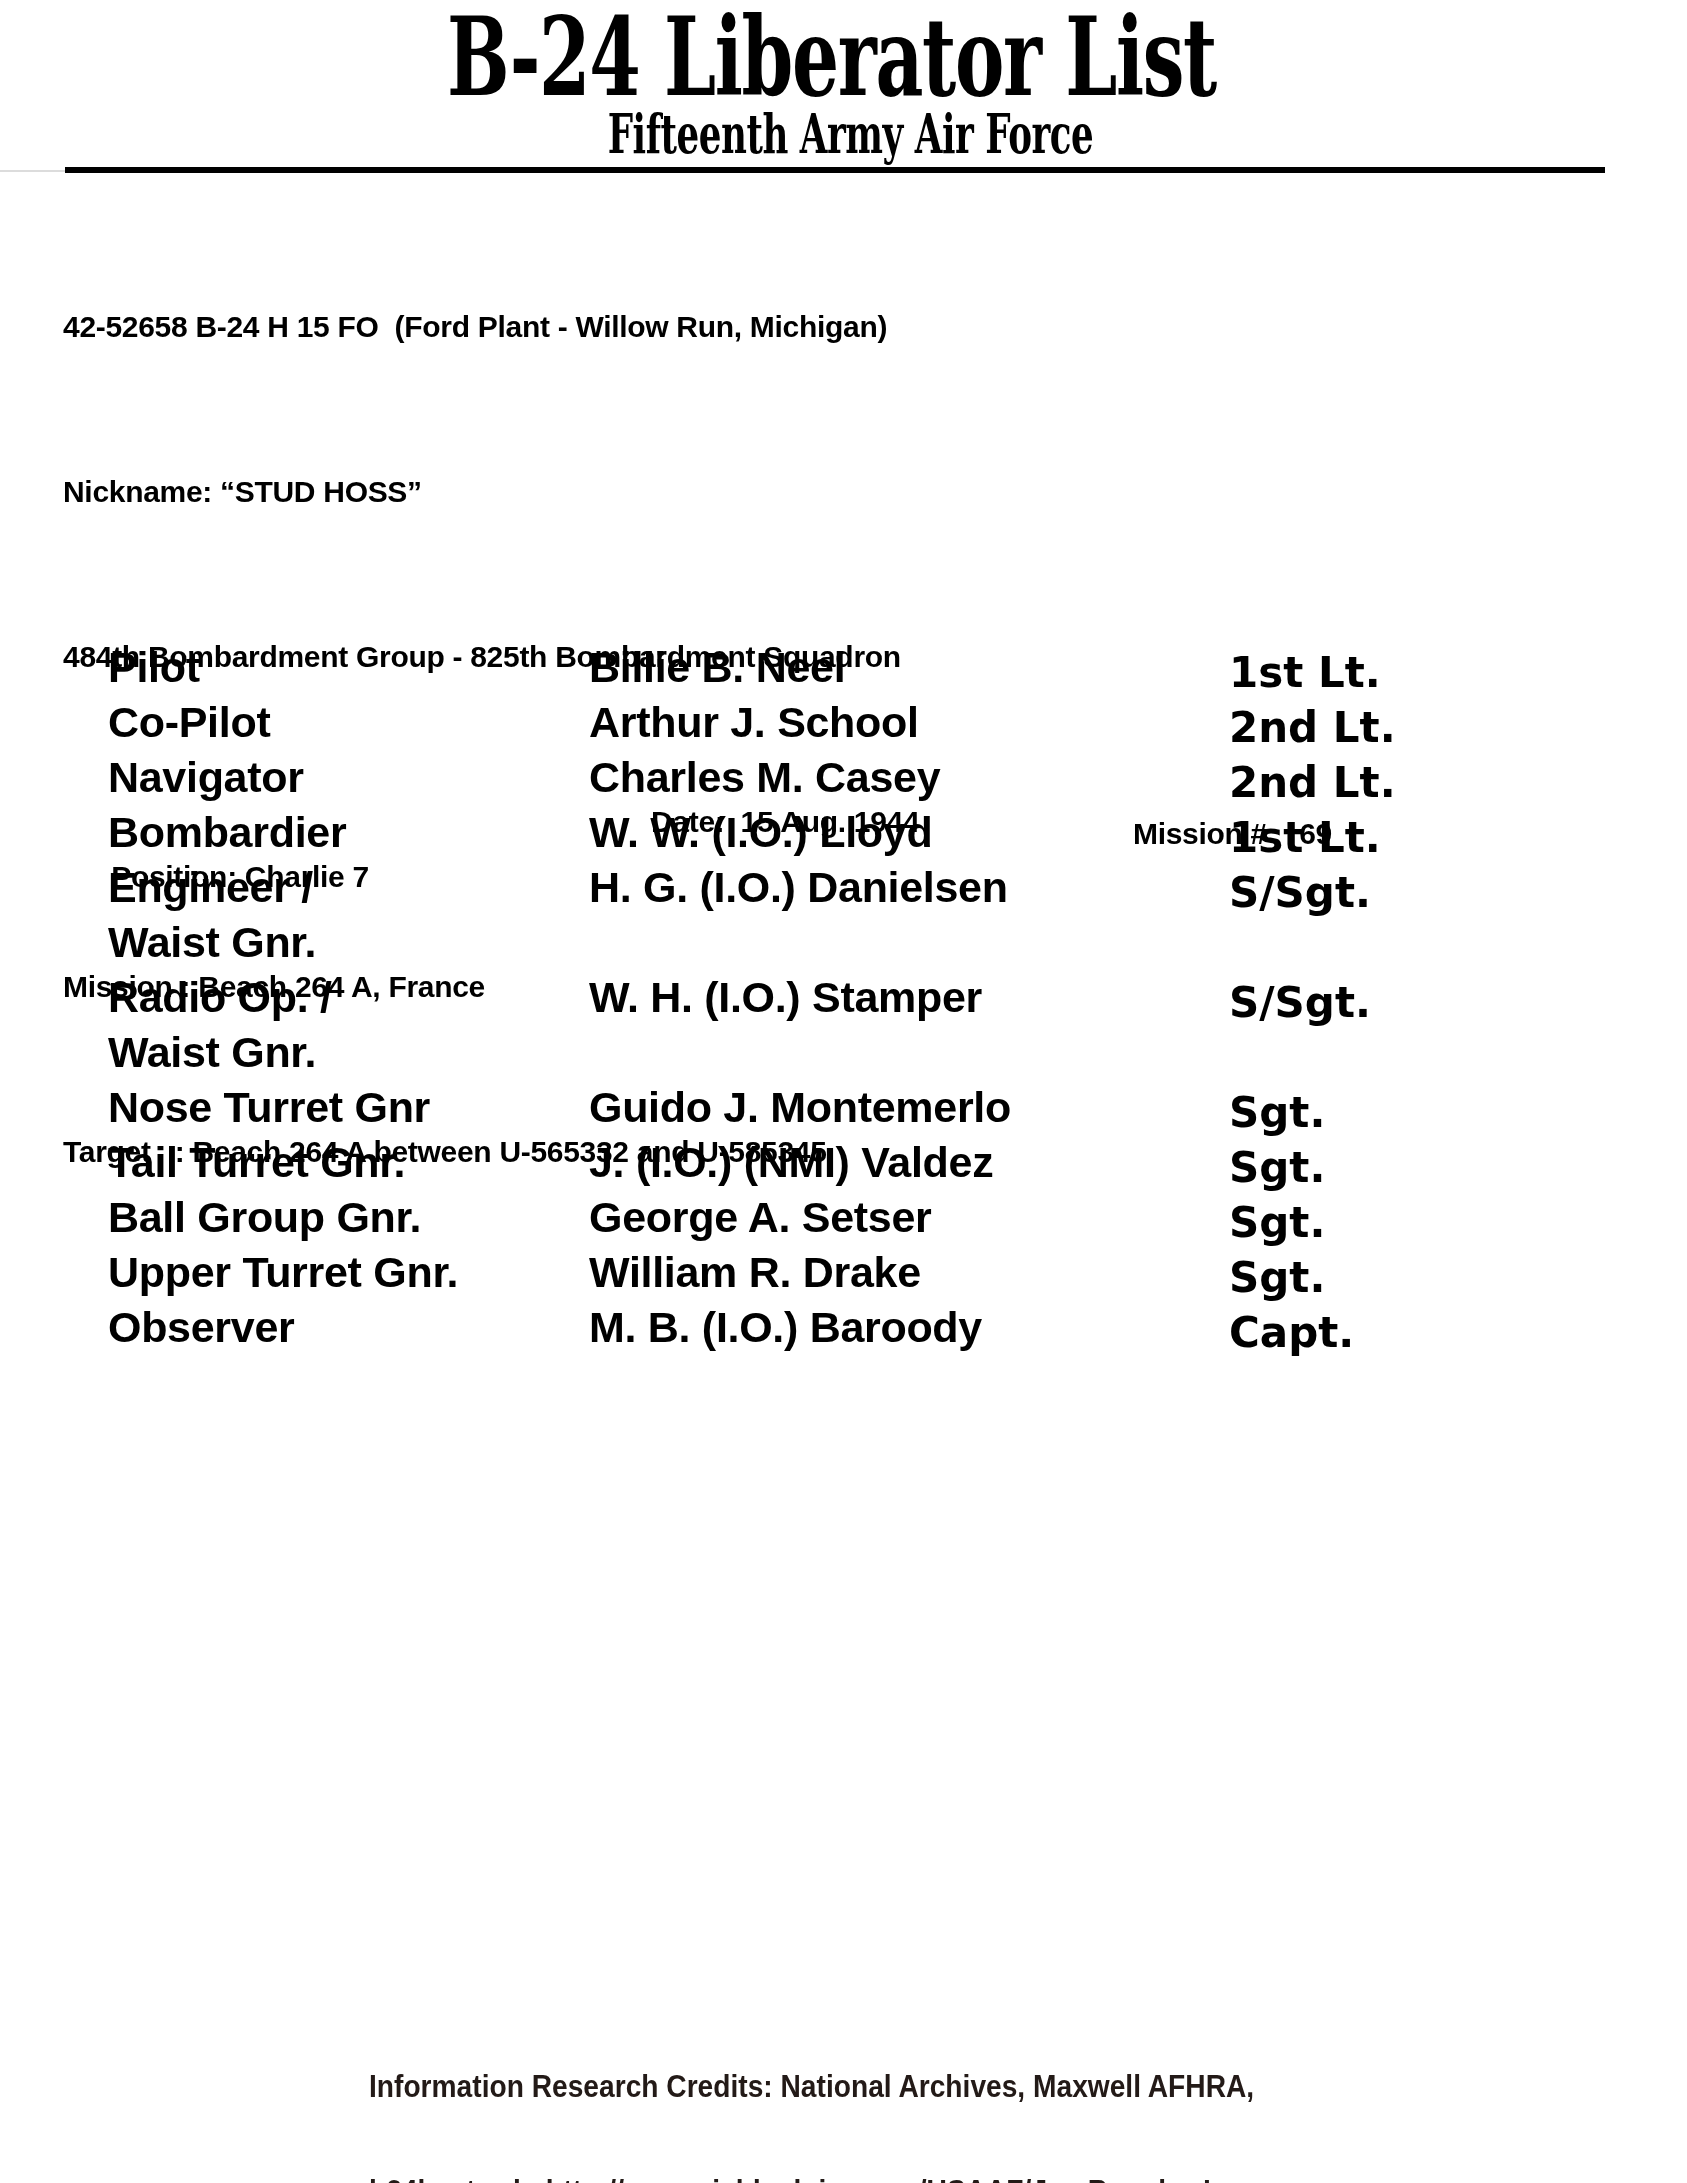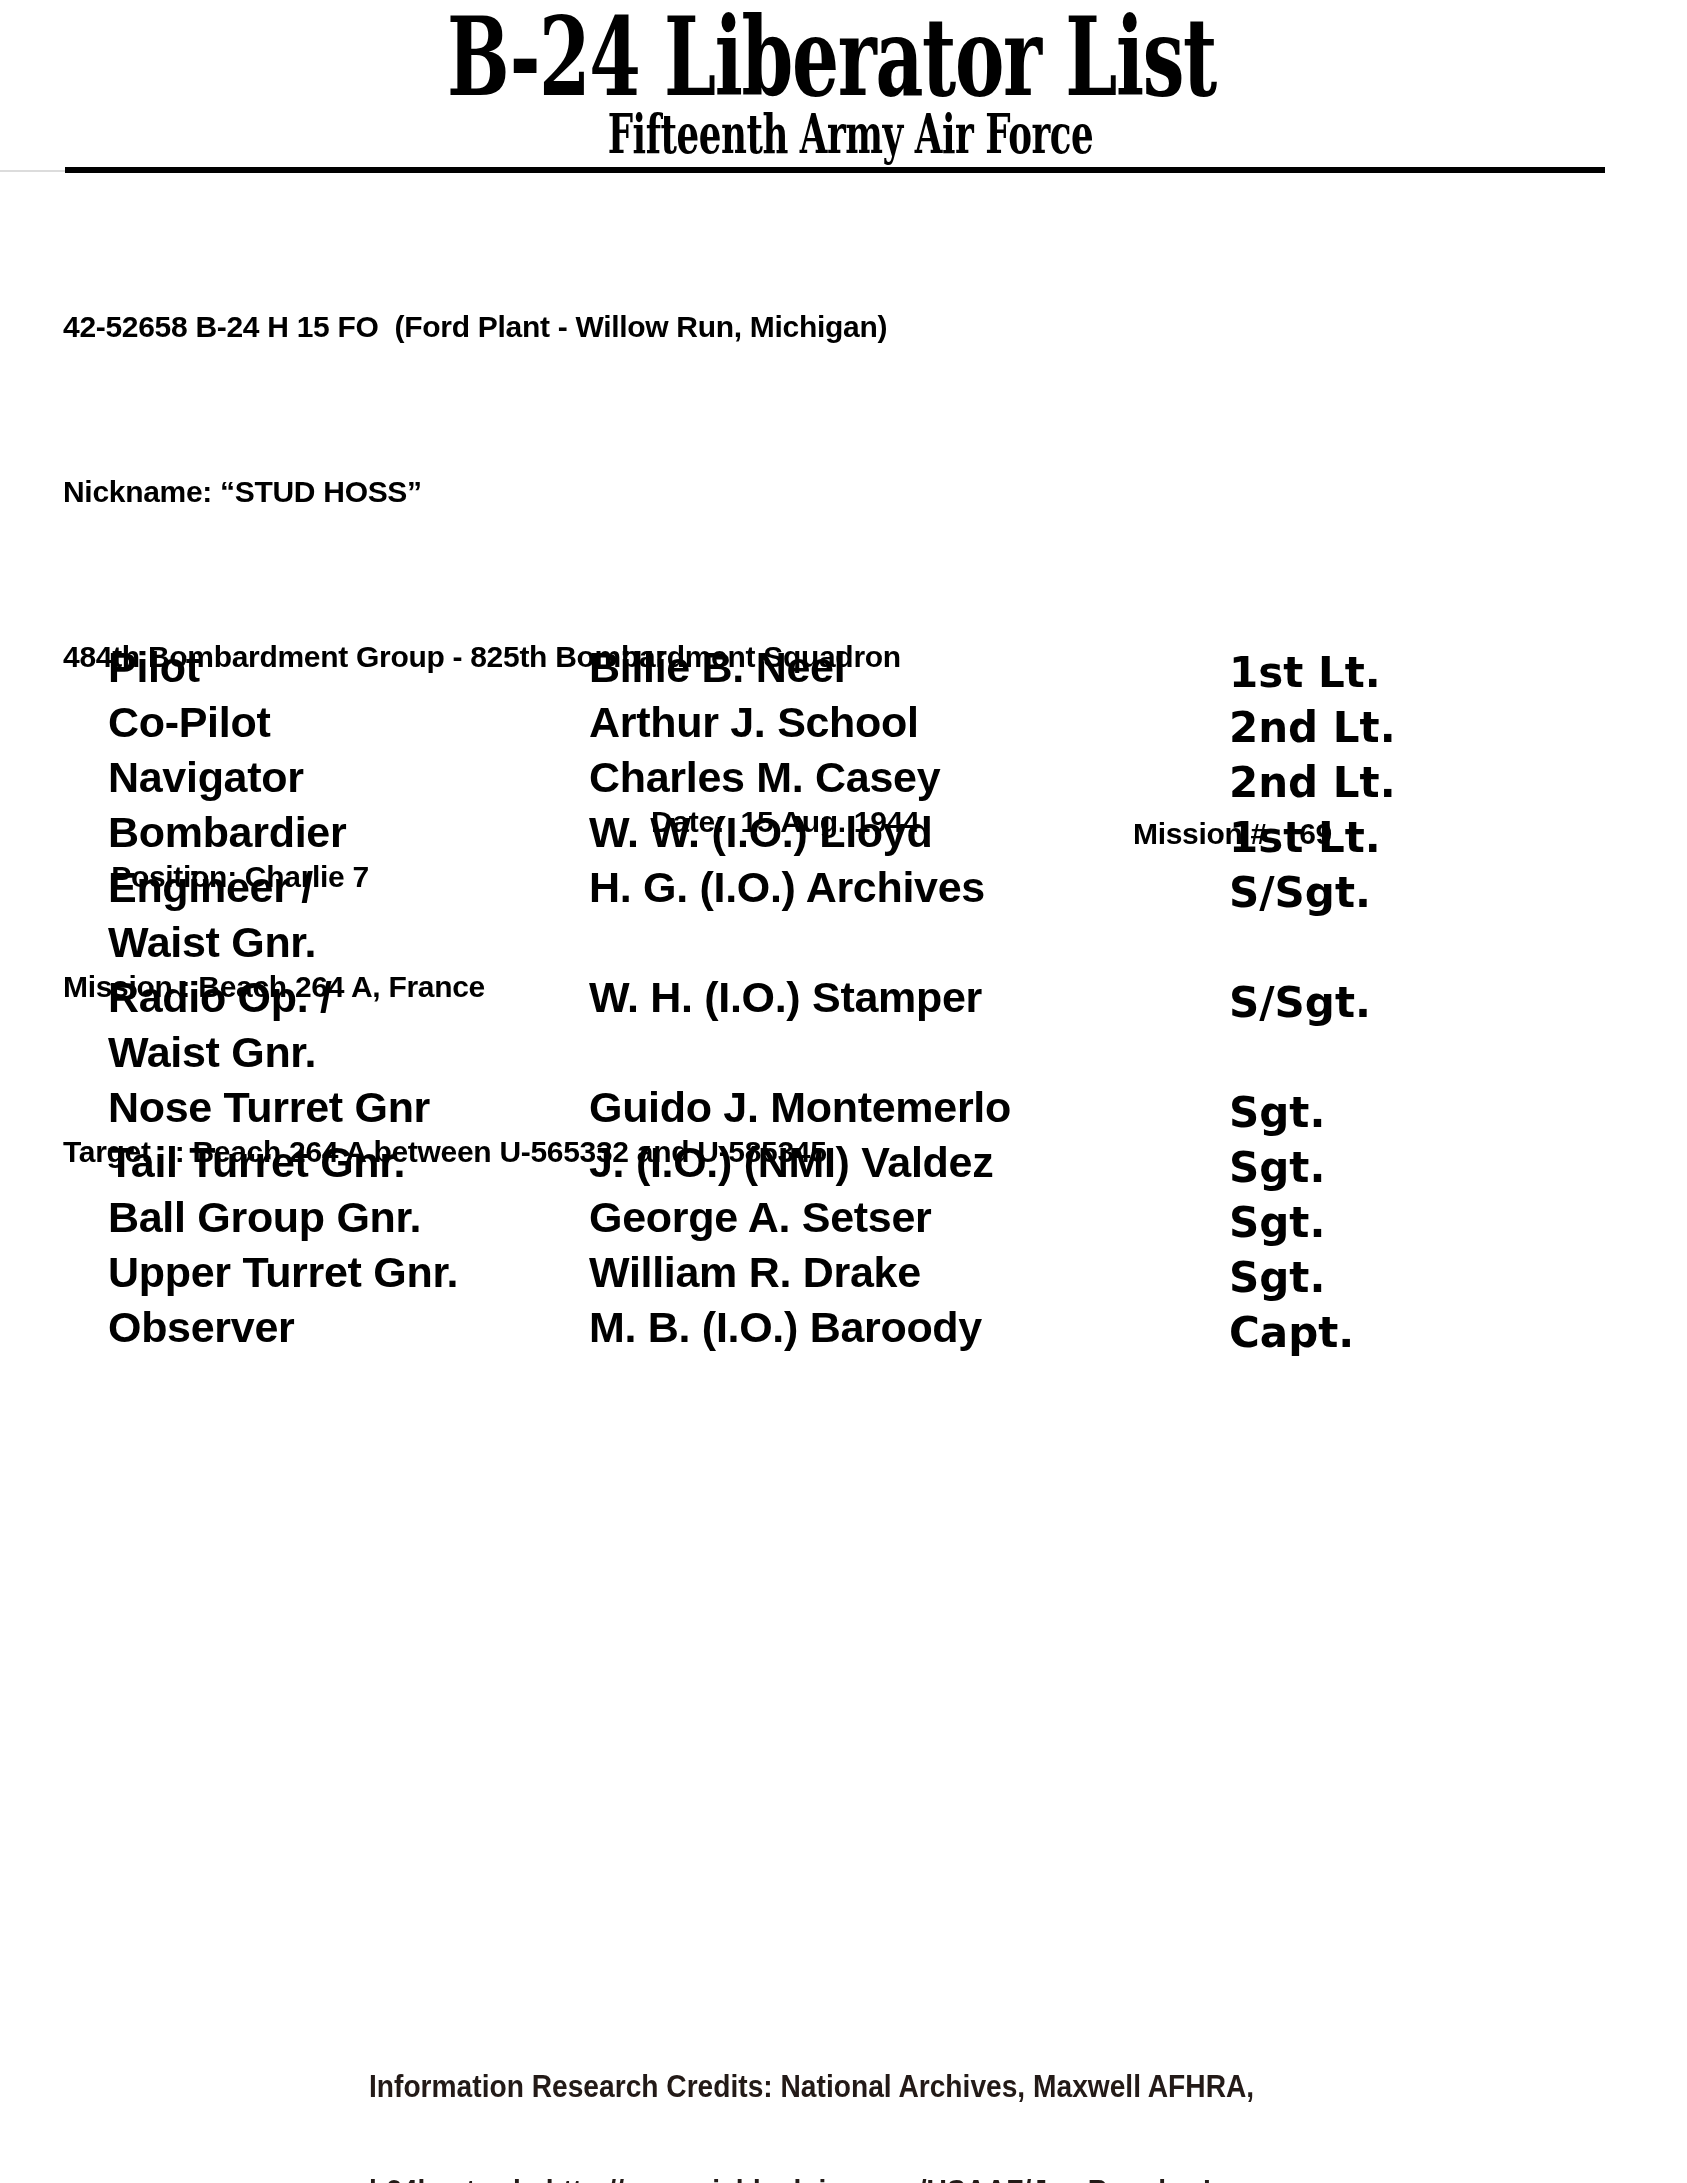--- a/index.html
+++ b/index.html
@@ -96,21 +96,21 @@
     <div class="crew-row">
       <span>Co-Pilot</span><span>Arthur J. School</span><span class="crew-rank">2nd Lt.</span>
     </div>
     <div class="crew-row">
       <span>Navigator</span><span>Charles M. Casey</span><span class="crew-rank">2nd Lt.</span>
     </div>
     <div class="crew-row">
       <span>Bombardier</span><span>W. W. (I.O.) Lloyd</span><span class="crew-rank">1st Lt.</span>
     </div>
     <div class="crew-row">
-      <span>Engineer /</span><span>H. G. (I.O.) Archives</span><span class="crew-rank">S/Sgt.</span>
+      <span>Engineer /</span><span>H. G. (I.O.) Danielsen</span><span class="crew-rank">S/Sgt.</span>
     </div>
     <div class="crew-row">
       <span>Waist Gnr.</span><span></span><span class="crew-rank"></span>
     </div>
     <div class="crew-row">
       <span>Radio Op. /</span><span>W. H. (I.O.) Stamper</span><span class="crew-rank">S/Sgt.</span>
     </div>
     <div class="crew-row">
       <span>Waist Gnr.</span><span></span><span class="crew-rank"></span>
     </div>

